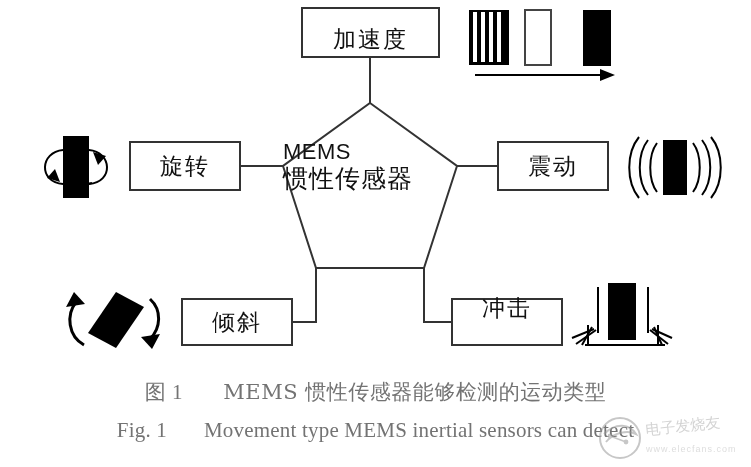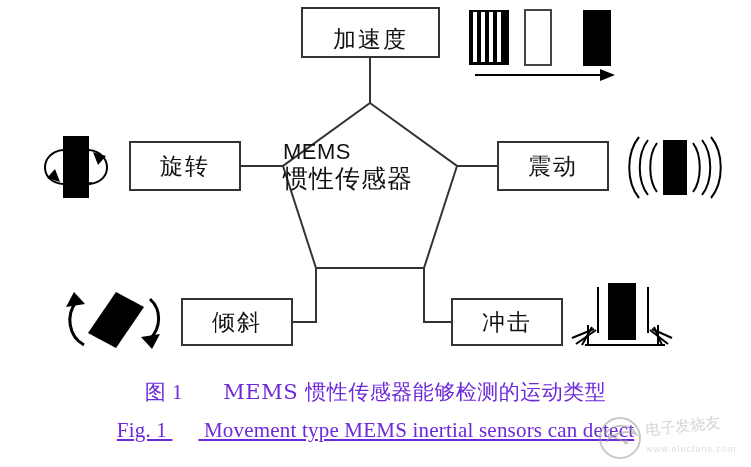--- a/index.html
+++ b/index.html
@@ -60,37 +60,36 @@
     color: #111111;
     display: block;
     line-height: 1.15;
     margin-top: 2px;
   }
   .caption {
     position: absolute;
     left: 0;
     width: 751px;
     text-align: center;
-    color: #6d28d9;
+    color: #737373;
   }
   #caption-cn {
     top: 378px;
     font-family: "DejaVu Serif", "Liberation Serif", serif;
     font-size: 21px;
     letter-spacing: 0.5px;
   }
   #caption-cn .figno {
     font-family: "Liberation Serif", "DejaVu Serif", serif;
   }
   #caption-en {
     top: 418px;
     font-family: "Liberation Serif", "DejaVu Serif", serif;
     font-size: 21px;
     letter-spacing: 0.2px;
-    text-decoration: underline;
   }
   .gap-m { display: inline-block; width: 26px; }
   .watermark {
     position: absolute;
     left: 596px;
     top: 416px;
     width: 150px;
     height: 48px;
     opacity: 0.55;
     pointer-events: none;
@@ -235,21 +234,21 @@
   </svg>
 
   <div class="node-label" style="left:302px; top:8px; width:137px; height:62px;">加速度</div>
 
   <div class="node-label" style="left:130px; top:142px; width:110px; height:48px;">旋转</div>
 
   <div class="node-label" style="left:182px; top:299px; width:110px; height:46px;">倾斜</div>
 
   <div class="node-label" style="left:498px; top:142px; width:110px; height:48px;">震动</div>
 
-  <div class="node-label" style="left:452px; top:299px; width:110px; height:46px;">冲击</div>
+  <div class="node-label" style="left:452px; top:285px; width:110px; height:46px;">冲击</div>
 
   <div class="center-label" style="left:283px; top:140px; width:174px;">
     <span class="en">MEMS</span>
     <span class="cn">惯性传感器</span>
   </div>
 
   <div class="caption" id="caption-cn">
     <span class="figno">图 1</span>
     <span class="gap-m"></span>
     <span>MEMS 惯性传感器能够检测的运动类型</span>

